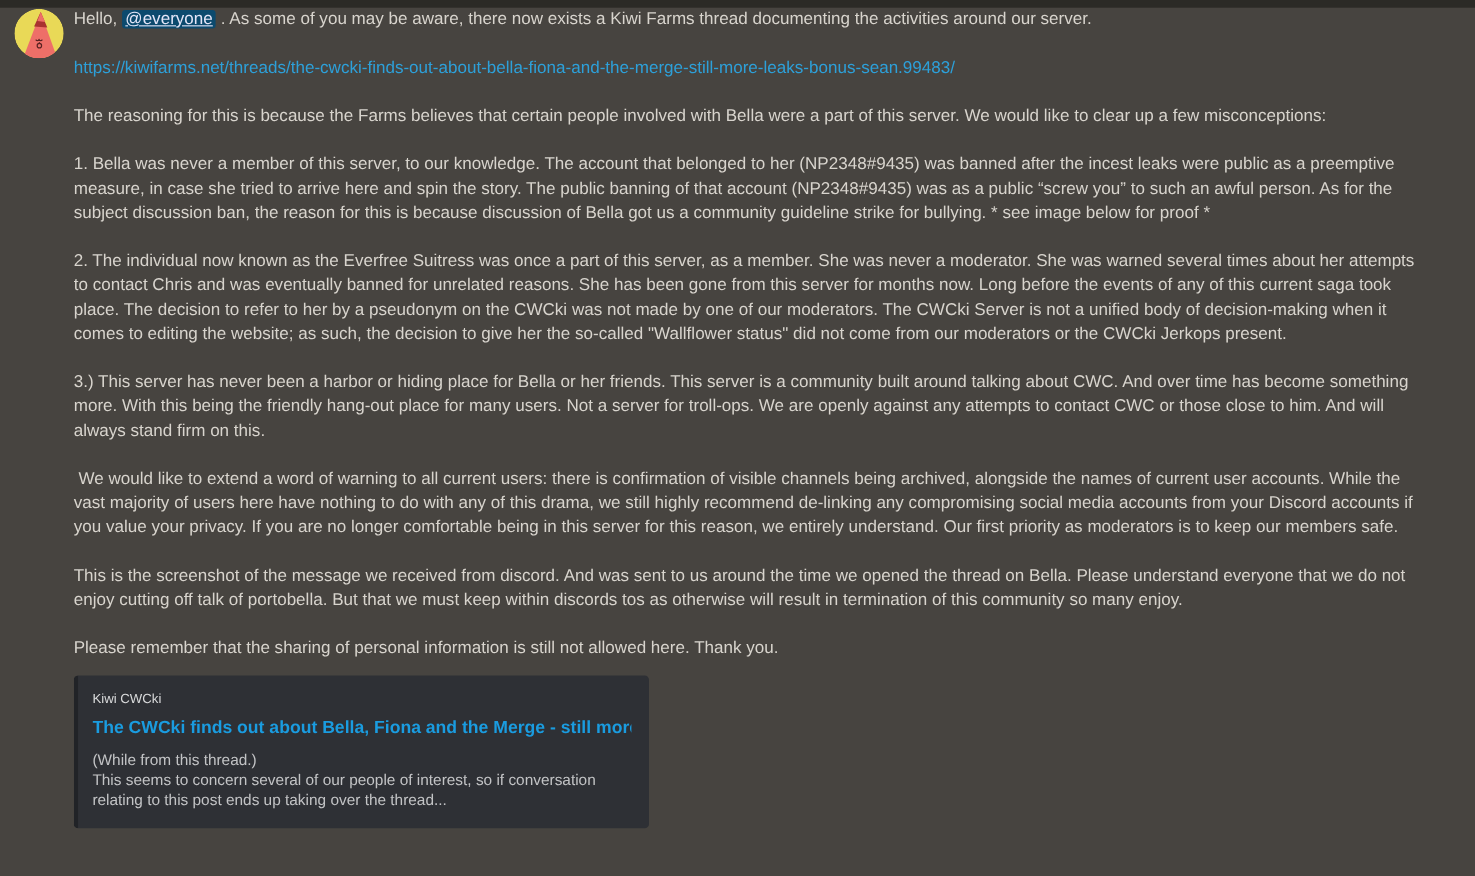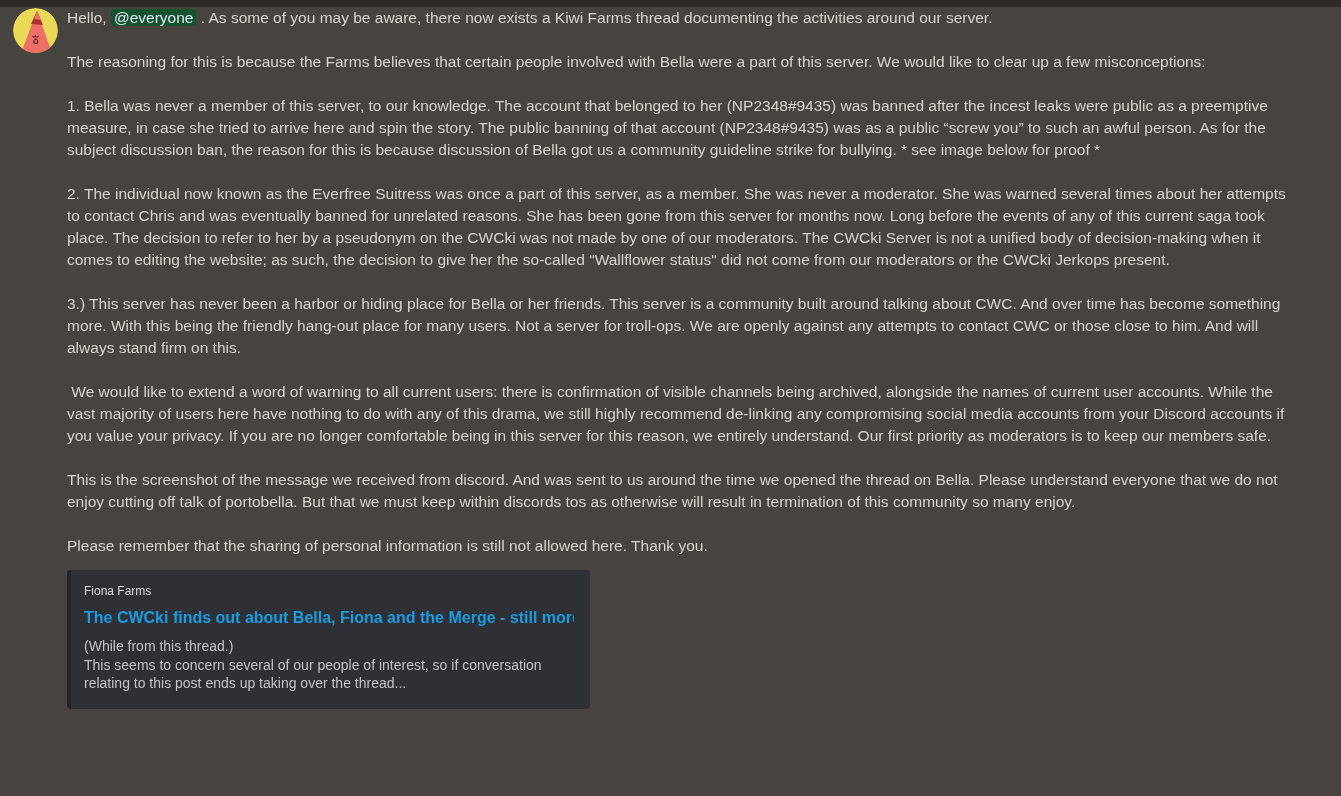--- a/index.html
+++ b/index.html
@@ -28,22 +28,22 @@
   .username {
     color: #e5872d; font-size: 16px; font-weight: 600; cursor: pointer;
   }
   .timestamp {
     color: #7d7970; font-size: 12px; margin-left: 7px; font-weight: 400;
   }
   .msg-body { color: #d8d4cd; font-size: 15.5px; line-height: 22px; }
   .msg-body p { margin: 22px 0 0 0; }
   .msg-body p.first { margin-top: 0; }
   .mention {
-    background: #14532d; color: #e4e6f8;
-    border-radius: 3px; padding: 0 3px; cursor: pointer;
+    background: #0c4a6e; color: #e4e6f8;
+    border-radius: 3px; padding: 0 3px; cursor: pointer; text-decoration: underline;
   }
   a.msg-link {
     color: #2da0d9; text-decoration: none; cursor: pointer; word-break: break-all;
   }
   .embed {
     margin-top: 13px;
     width: 523px;
     background: #2e3035;
     border-left: 4px solid #212327;
     border-radius: 4px;
@@ -75,31 +75,32 @@
     <circle cx="22.8" cy="33.5" r="2" fill="none" stroke="#5a2322" stroke-width="1.1"></circle>
     <line x1="22.8" y1="30.5" x2="22.8" y2="31.6" stroke="#5a2322" stroke-width="1.1"></line>
   </svg>
 </div>
 
 <div class="message-content">
 
   <div class="msg-body">
     <p class="first"><span>Hello, </span><span class="mention">@everyone</span><span> . As some of you may be aware, there now exists a Kiwi Farms thread documenting the activities around our server.</span></p>
 
+    <p><a class="msg-link">https://kiwifarms.net/threads/the-cwcki-finds-out-about-bella-fiona-and-the-merge-still-more-leaks-bonus-sean.99483/</a></p>
 
     <p>The reasoning for this is because the Farms believes that certain people involved with Bella were a part of this server. We would like to clear up a few misconceptions:</p>
     <p>1. Bella was never a member of this server, to our knowledge. The account that belonged to her (NP2348#9435) was banned after the incest leaks were public as a preemptive measure, in case she tried to arrive here and spin the story. The public banning of that account (NP2348#9435) was as a public “screw you” to such an awful person. As for the subject discussion ban, the reason for this is because discussion of Bella got us a community guideline strike for bullying. * see image below for proof *</p>
     <p>2. The individual now known as the Everfree Suitress was once a part of this server, as a member. She was never a moderator. She was warned several times about her attempts to contact Chris and was eventually banned for unrelated reasons. She has been gone from this server for months now. Long before the events of any of this current saga took place. The decision to refer to her by a pseudonym on the CWCki was not made by one of our moderators. The CWCki Server is not a unified body of decision-making when it comes to editing the website; as such, the decision to give her the so-called "Wallflower status" did not come from our moderators or the CWCki Jerkops present.</p>
     <p>3.) This server has never been a harbor or hiding place for Bella or her friends. This server is a community built around talking about CWC. And over time has become something more. With this being the friendly hang-out place for many users. Not a server for troll-ops. We are openly against any attempts to contact CWC or those close to him. And will always stand firm on this.</p>
     <p>&nbsp;We would like to extend a word of warning to all current users: there is confirmation of visible channels being archived, alongside the names of current user accounts. While the vast majority of users here have nothing to do with any of this drama, we still highly recommend de-linking any compromising social media accounts from your Discord accounts if you value your privacy. If you are no longer comfortable being in this server for this reason, we entirely understand. Our first priority as moderators is to keep our members safe.</p>
     <p>This is the screenshot of the message we received from discord. And was sent to us around the time we opened the thread on Bella. Please understand everyone that we do not enjoy cutting off talk of portobella. But that we must keep within discords tos as otherwise will result in termination of this community so many enjoy.</p>
     <p>Please remember that the sharing of personal information is still not allowed here. Thank you.</p>
   </div>
 
   <div class="embed">
-    <div class="embed-provider">Fiona Farms</div>
+    <div class="embed-provider">Kiwi CWCki</div>
     <div class="embed-title">The CWCki finds out about Bella, Fiona and the Merge - still more l...</div>
     <div class="embed-description">
       <div>(While from this thread.)</div>
       <div>This seems to concern several of our people of interest, so if conversation relating to this post ends up taking over the thread...</div>
     </div>
   </div>
 </div>
 
 </body></html>

